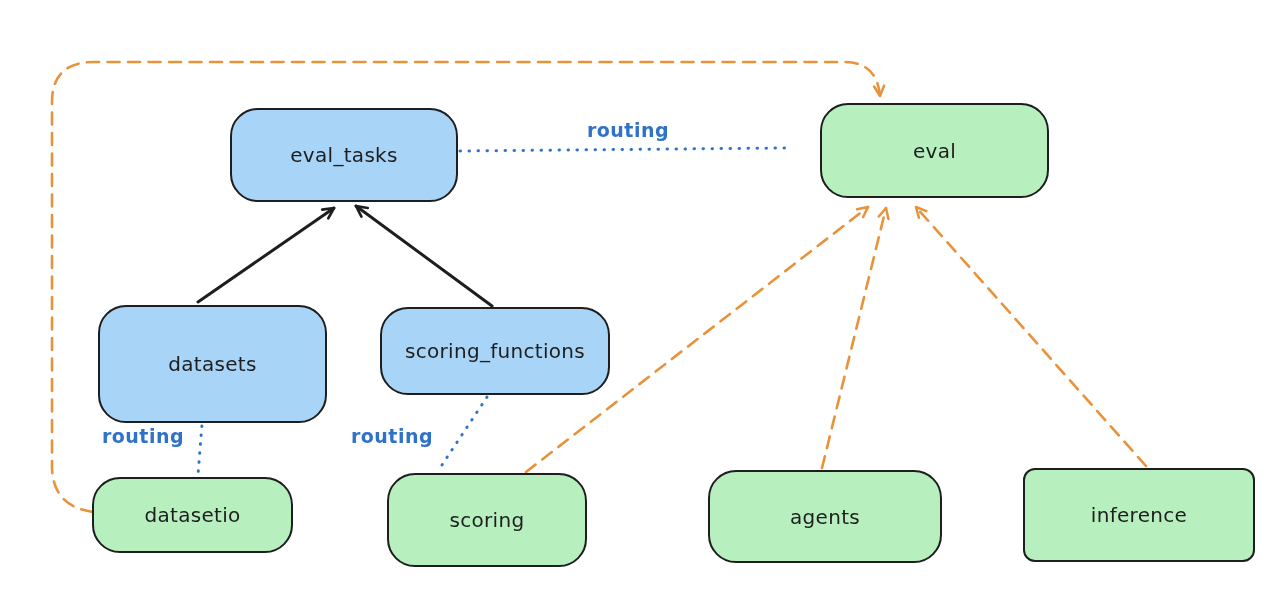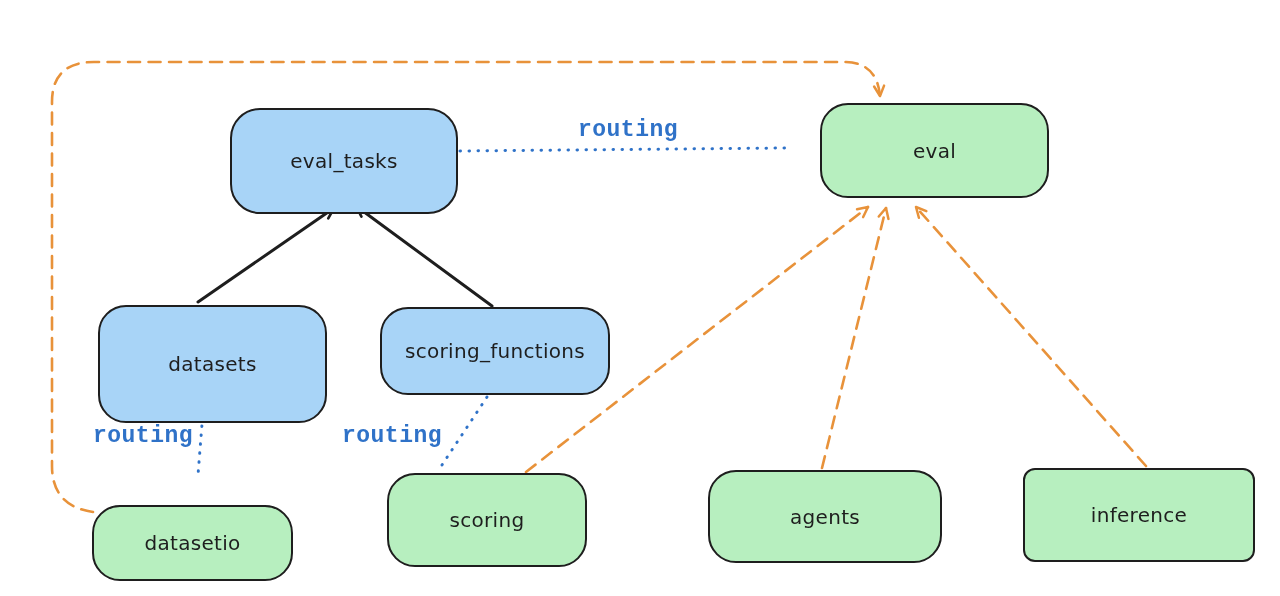--- a/index.html
+++ b/index.html
@@ -26,23 +26,22 @@
     color:var(--node-text,#1e1e1e);
     letter-spacing:.3px;
     box-sizing:border-box;
   }
   .node.api{background:var(--api-box-fill,#a8d4f7);}
   .node.provider{background:var(--provider-box-fill,#b7efbf);}
   .routing-label{
     position:absolute;
     transform:translate(-50%,-50%);
     color:var(--routing,#2f72c8);
-    font-size:23px;font-weight:600;letter-spacing:.5px;
+    font-size:19px;font-weight:600;letter-spacing:.5px;
     white-space:nowrap;
-    font-family:Liberation Mono, monospace;
   }
 </style>
 </head>
 <body>
 
 <div class="stage">
 
   <svg class="edges" viewBox="0 0 1280 596">
     <defs>
       <marker id="mBlack" viewBox="0 0 12 12" markerWidth="16" markerHeight="16" refX="10" refY="6" orient="auto" markerUnits="userSpaceOnUse">
@@ -59,37 +58,37 @@
     <path class="edge edge-routing" d="M460 151 L786 148"></path>
     <path class="edge edge-routing" d="M204 399 L198 475"></path>
     <path class="edge edge-routing" d="M487 397 L438 471"></path>
 
     <path class="edge edge-impl" d="M93 512 Q52 506 52 466 L52 102 Q52 62 94 62 L846 62 Q877 63 880 96" marker-end="url(#mOrange)"></path>
     <path class="edge edge-impl" d="M526 472 L868 207" marker-end="url(#mOrange)"></path>
     <path class="edge edge-impl" d="M822 468 L886 208" marker-end="url(#mOrange)"></path>
     <path class="edge edge-impl" d="M1146 466 L916 207" marker-end="url(#mOrange)"></path>
   </svg>
 
-  <div class="node api" style="left:230px;top:108px;width:228px;height:106px;border-radius:30px;">
+  <div class="node api" style="left:230px;top:108px;width:228px;height:94px;">
     <span>eval_tasks</span>
   </div>
 
   <div class="node provider" style="left:820px;top:103px;width:229px;height:95px;">
     <span>eval</span>
   </div>
 
   <div class="node api" style="left:98px;top:305px;width:229px;height:118px;">
     <span>datasets</span>
   </div>
 
   <div class="node api" style="left:380px;top:307px;width:230px;height:88px;">
     <span>scoring_functions</span>
   </div>
 
-  <div class="node provider" style="left:92px;top:477px;width:201px;height:76px;margin-top:28px;">
+  <div class="node provider" style="left:92px;top:477px;width:201px;height:76px;">
     <span>datasetio</span>
   </div>
 
   <div class="node provider" style="left:387px;top:473px;width:200px;height:94px;justify-content:center;">
     <span>scoring</span>
   </div>
 
   <div class="node provider" style="left:708px;top:470px;width:234px;height:93px;">
     <span>agents</span>
   </div>

